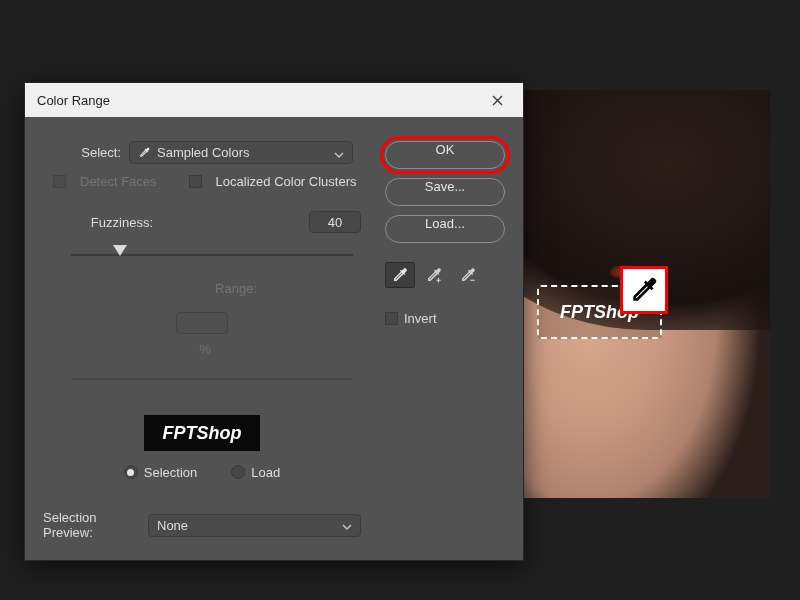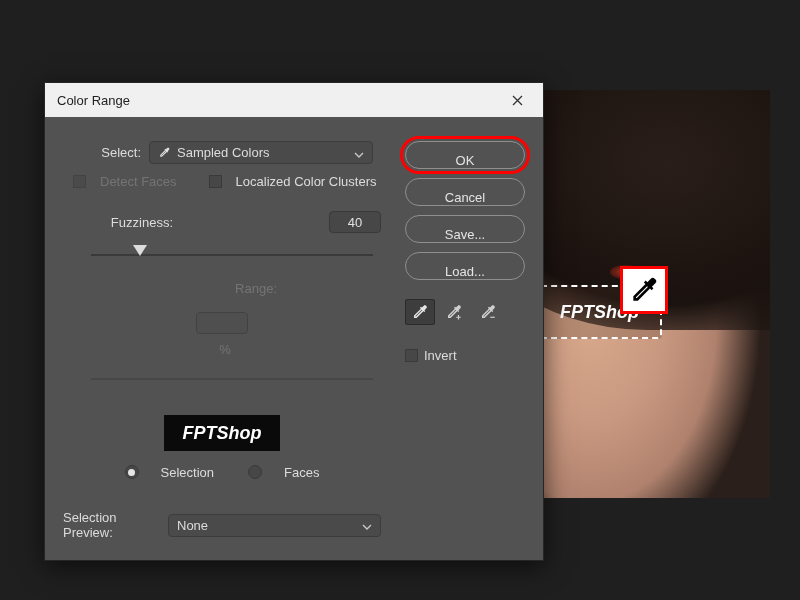--- a/index.html
+++ b/index.html
@@ -47,21 +47,21 @@
   .eye-hint {
     position: absolute;
     left: 345px; top: 175px;
     width: 30px; height: 14px;
     background: radial-gradient(ellipse at center, #b03020 0%, #4a1810 70%);
     border-radius: 50%;
   }
 
   .dialog {
     position: absolute;
-    left: 44px; top: 82px;
+    left: 24px; top: 82px;
     width: 500px;
     background: #525252;
     border: 1px solid #262626;
     box-shadow: 0 6px 24px rgba(0,0,0,0.6);
     color: #dcdcdc;
     font-size: 13px;
   }
   .titlebar {
     background: #f0f0f0;
     color: #222;
@@ -146,38 +146,38 @@
     background: #0a0a0a;
     color: #fff;
     display: flex; align-items: center; justify-content: center;
     margin: 24px auto 14px auto;
     font-family: "Times New Roman", serif;
     font-style: italic; font-weight: bold;
     font-size: 18px;
   }
 
   .radio-row { display: flex; gap: 34px; justify-content: center; margin-bottom: 22px; }
-  .radio { display: flex; gap: 22px; }
+  .radio { display: flex; gap: 6px; }
   .radio .dot {
     width: 14px; height: 14px; border: 1px solid #3a3a3a; border-radius: 50%;
     background: #474747; display:flex; align-items:center; justify-content:center;
   }
   .radio.checked .dot::after {
     content: ""; width: 7px; height: 7px; background: #e6e6e6; border-radius: 50%;
   }
 
   .sel-prev-row { display:flex; align-items:center; gap:12px; padding-top:8px; }
 
   .btn {
     height: 28px;
     border: 1px solid #8f8f8f;
     border-radius: 14px;
     background: #525252;
     color: #e4e4e4;
-    display: flex; align-items: flex-end; justify-content: center;
+    display: flex; align-items: flex-start; justify-content: center;
     font-size: 13px;
     cursor: pointer;
   }
   .btn.highlight {
     outline: 3px solid #ff0000;
     outline-offset: 2px;
   }
 
   .eyedrops { display: flex; gap: 4px; margin: 10px 0 4px 0; }
   .ed-btn {
@@ -272,21 +272,21 @@
         <span>FPTShop</span>
       </div>
 
       <div class="radio-row">
         <div class="radio checked">
           <span class="dot"></span>
           <span>Selection</span>
         </div>
         <div class="radio">
           <span class="dot"></span>
-          <span>Faces</span>
+          <span>Load</span>
         </div>
       </div>
 
       <div class="sel-prev-row">
         <span>Selection Preview:</span>
         <div class="dropdown pv">
           <span>None</span>
           <span class="chev">
             <svg viewBox="0 0 10 10">
                 <path d="M1 3l4 4 4-4" fill="none" stroke="#c8c8c8" stroke-width="1.4"></path>
@@ -295,23 +295,20 @@
         </div>
       </div>
 
     </div>
 
     <div class="col-right">
       <div class="btn highlight">
         <span>OK</span>
       </div>
       <div class="btn">
-        <span>Cancel</span>
-      </div>
-      <div class="btn">
         <span>Save...</span>
       </div>
       <div class="btn">
         <span>Load...</span>
       </div>
 
       <div class="eyedrops">
         <div class="ed-btn active">
           <svg viewBox="0 0 24 24">
               <path d="M20 3.5a2 2 0 0 0-2.9 0l-2.6 2.6-1.2-1.2-1.4 1.4 1.2 1.2L4 16.6V20h3.4l9.1-9.1 1.2 1.2 1.4-1.4-1.2-1.2 2.6-2.6a2 2 0 0 0 0-2.9zM6.6 18H6v-.6l8.3-8.3.6.6L6.6 18z" fill="#e4e4e4"></path>

